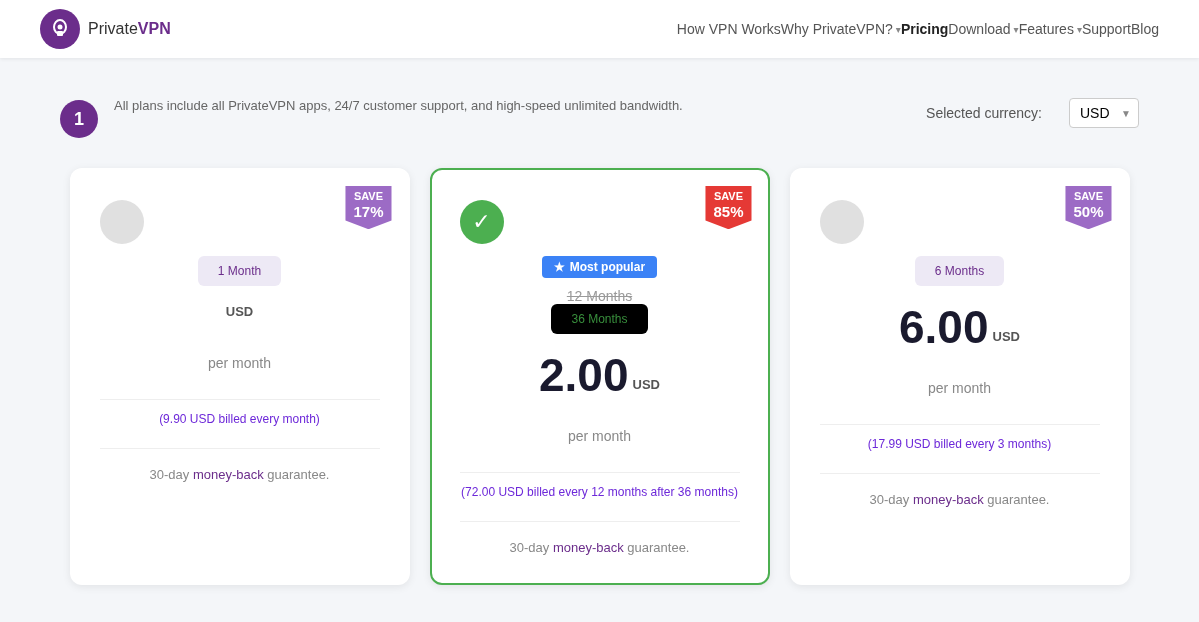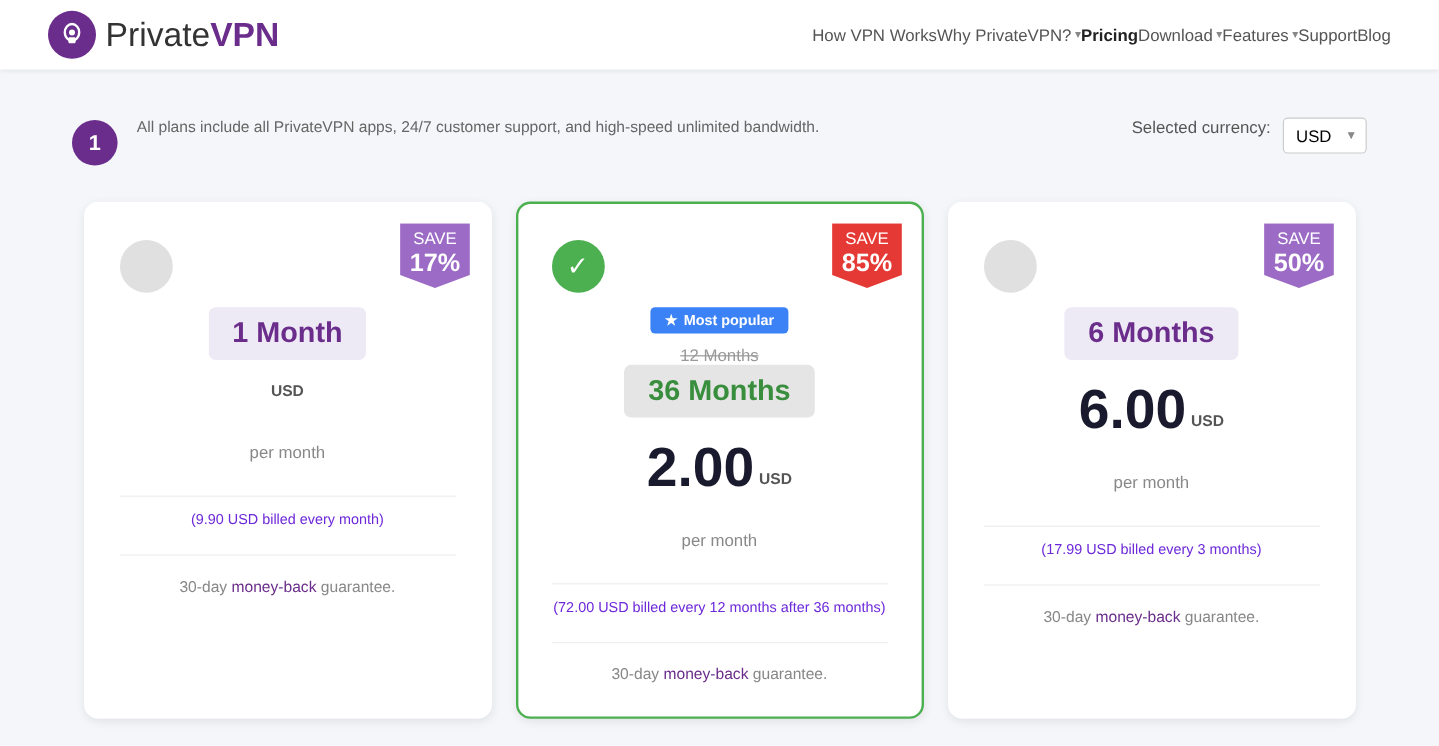--- a/index.html
+++ b/index.html
@@ -15,21 +15,21 @@
       box-shadow: 0 1px 4px rgba(0,0,0,0.08);
     }
     .nav-logo { display: flex; align-items: center; gap: 8px; margin-right: auto; text-decoration: none; }
     .logo-icon {
       width: 40px; height: 40px;
       background: #6b2d8b;
       border-radius: 50%;
       display: flex; align-items: center; justify-content: center;
       color: #fff; font-size: 18px;
     }
-    .logo-text { font-size: 28px; font-weight: 400; color: #333; }
+    .logo-text { font-size: 16px; font-weight: 400; color: #333; }
     .logo-text span { color: #6b2d8b; font-weight: 700; }
     .nav-links { display: flex; align-items: flex-end; }
     .nav-link { text-decoration: none; color: #555; font-size: 14px; cursor: pointer; }
     .nav-link.active { color: #222; font-weight: 700; }
     .nav-link-dropdown { display: flex; align-items: center; gap: 3px; }
     .chevron { font-size: 10px; color: #888; }
 
     
     main { padding: 40px 60px; }
 
@@ -47,21 +47,21 @@
       border-radius: 50%;
       color: #fff;
       font-size: 18px;
       font-weight: 700;
       display: flex; align-items: center; justify-content: center;
       flex-shrink: 0;
       margin-top: 2px;
     }
     .plan-title { font-size: 24px; font-weight: 700; color: #222; margin-bottom: 4px; }
     .plan-subtitle { font-size: 13px; color: #666; }
-    .currency-selector { display: flex; gap: 10px; font-size: 14px; color: #555; }
+    .currency-selector { display: flex; align-items: center; gap: 27px; font-size: 14px; color: #555; }
     .currency-select {
       border: 1px solid #ccc;
       border-radius: 4px;
       padding: 6px 28px 6px 10px;
       font-size: 14px;
       background: #fff;
       appearance: none;
       cursor: pointer;
       position: relative;
     }
@@ -113,22 +113,22 @@
       font-weight: 700;
       padding: 4px 8px 8px;
       clip-path: polygon(0 0, 100% 0, 100% 80%, 50% 100%, 0 80%);
       text-align: center;
       line-height: 1.2;
       min-width: 44px;
     }
     .save-badge.red {
       background: #e53935;
     }
-    .save-badge .save-label { font-size: 14px; font-weight: 400; display: block; }
-    .save-badge .save-percent { font-size: 21px; font-weight: 800; display: block; }
+    .save-badge .save-label { font-size: 11px; font-weight: 700; display: block; }
+    .save-badge .save-percent { font-size: 15px; font-weight: 800; display: block; }
 
     
     .card-icon {
       width: 44px; height: 44px;
       border-radius: 50%;
       background: #e0e0e0;
       margin-bottom: 12px;
       display: flex; align-items: center; justify-content: center;
       align-self: flex-start;
     }
@@ -150,28 +150,28 @@
       display: inline-flex;
       align-items: center;
       gap: 5px;
     }
 
     
     .plan-label {
       background: #ede9f5;
       color: #6b2d8b;
       border-radius: 6px;
-      font-size: 24px;
-      font-weight: 700;
+      font-size: 12px;
+      font-weight: 400;
       padding: 8px 20px;
       margin-bottom: 12px;
       display: inline-block;
     }
     .plan-label.featured-label {
-      background: #e5e5e5;
+      background: #000000;
       color: #388e3c;
     }
 
     
     .strikethrough-months {
       font-size: 14px;
       color: #999;
       text-decoration: line-through;
       margin-bottom: 0px;
     }

